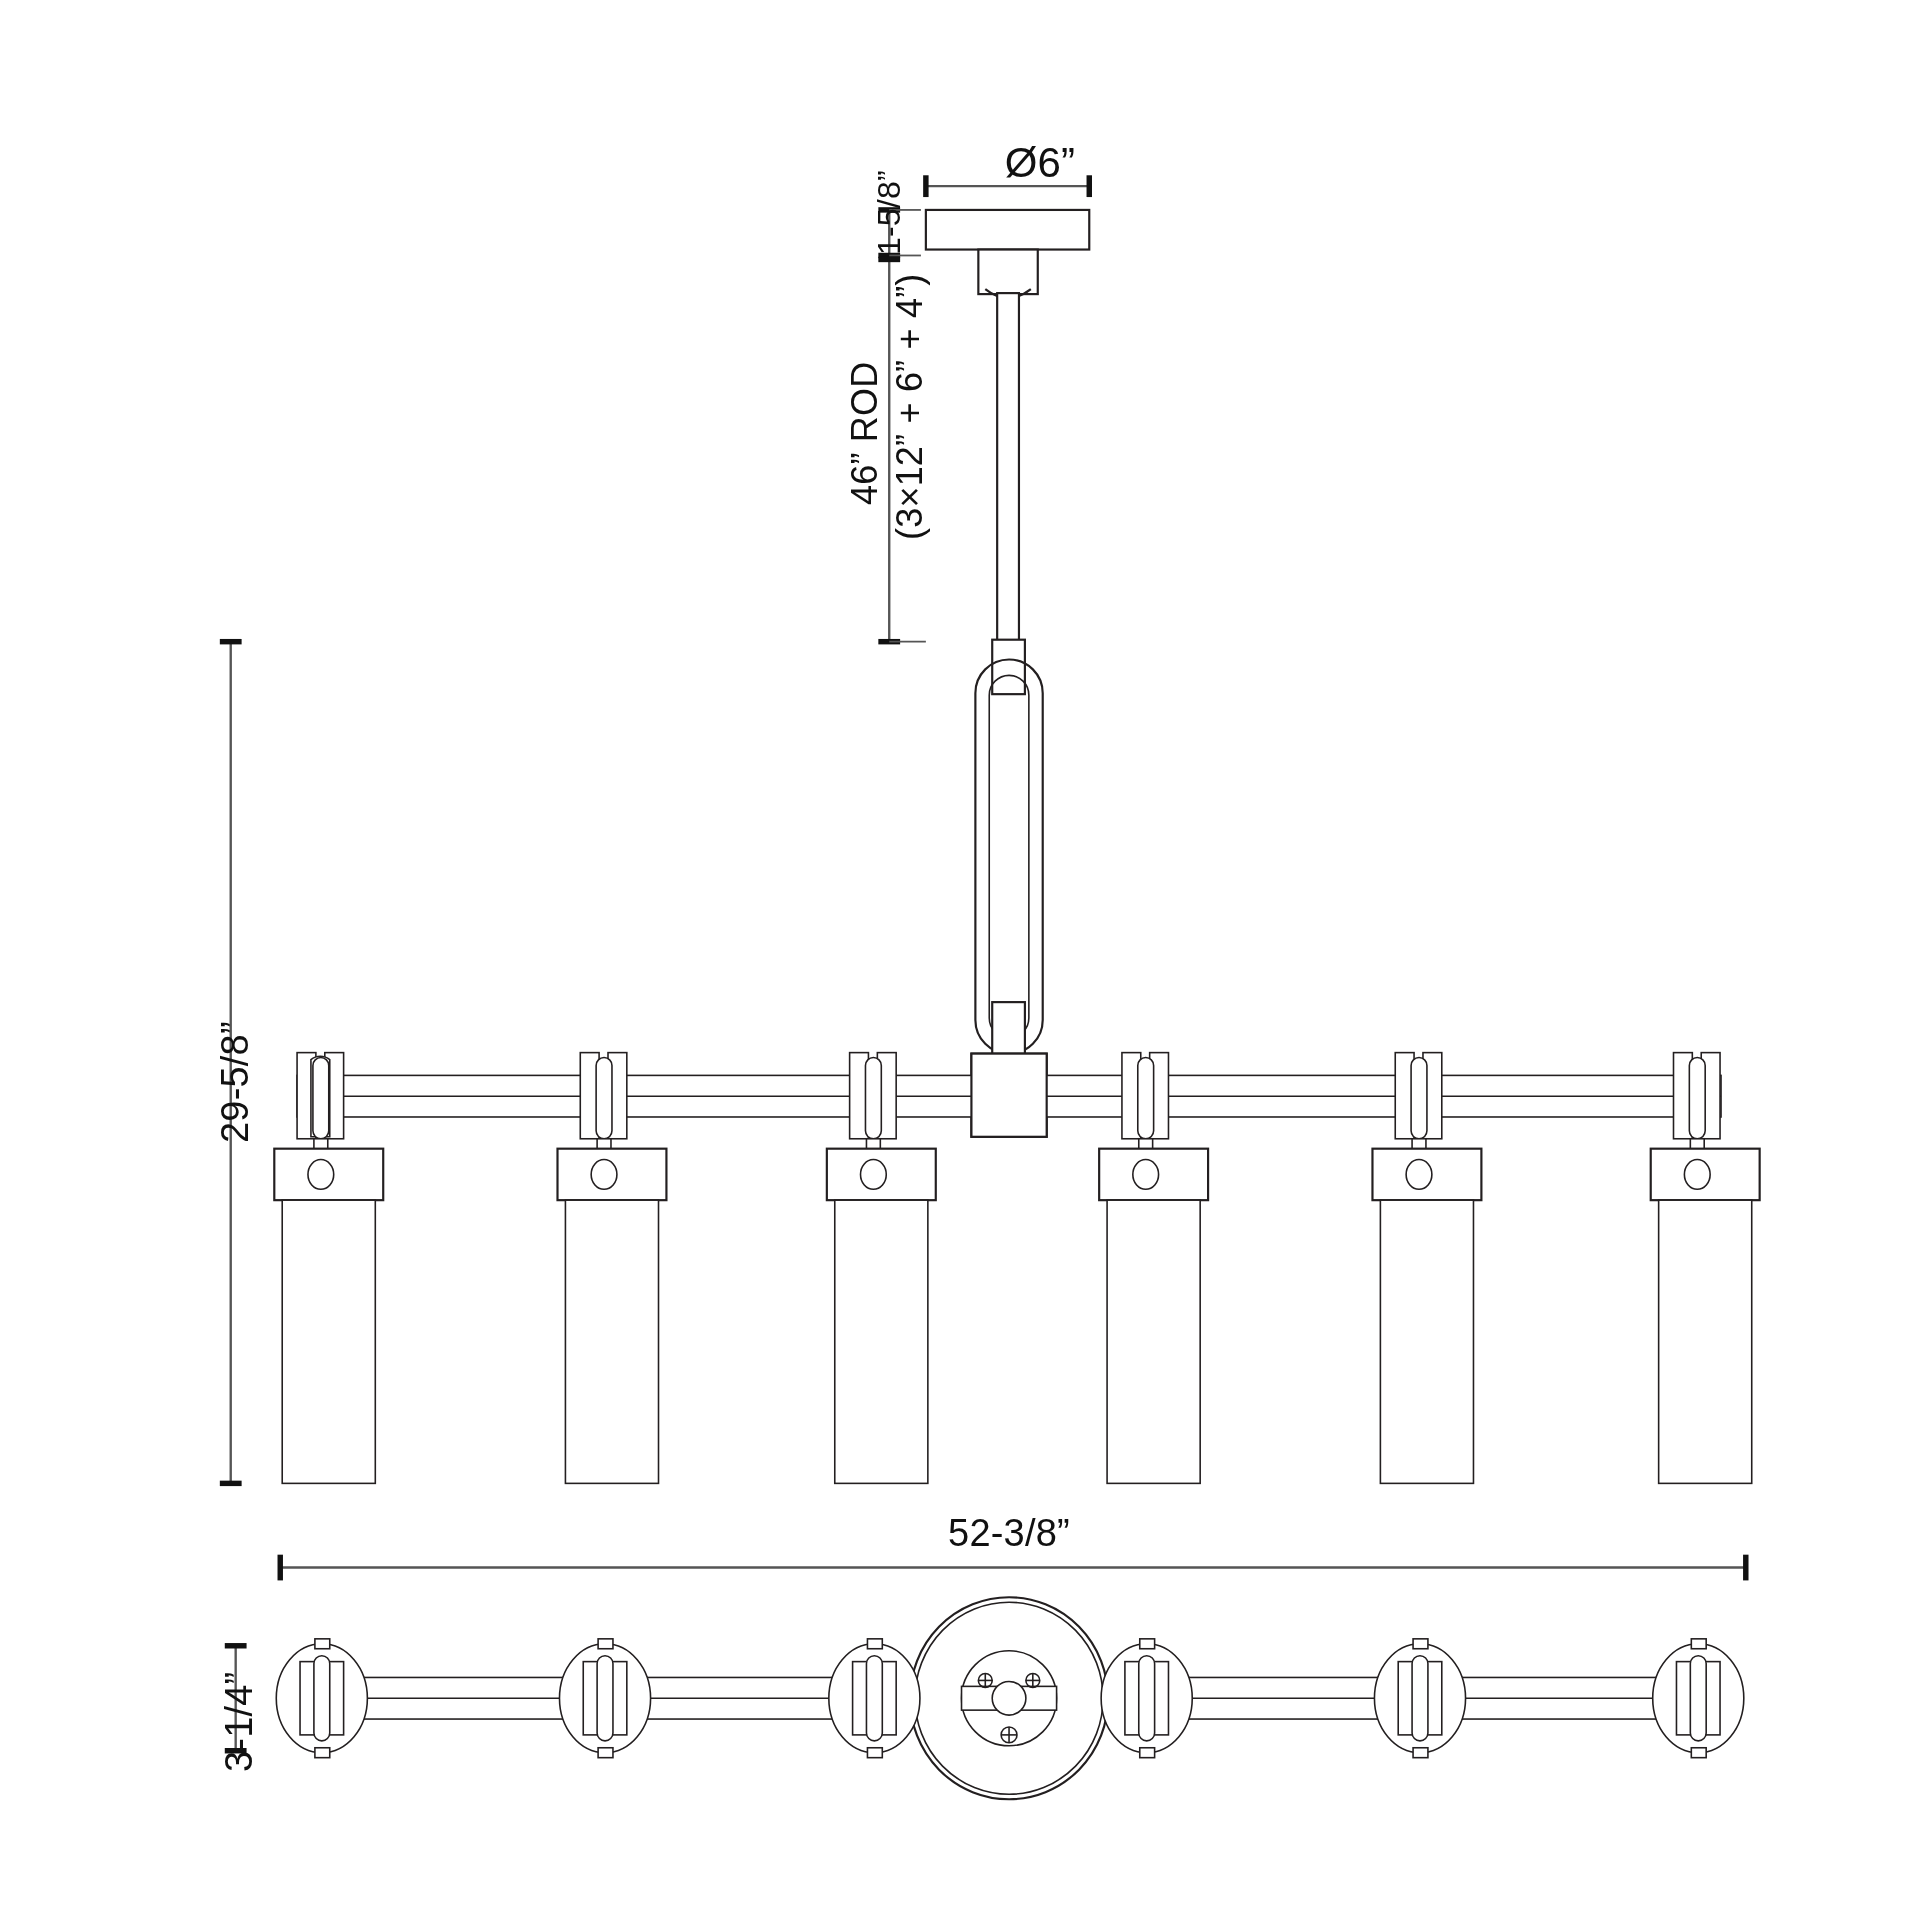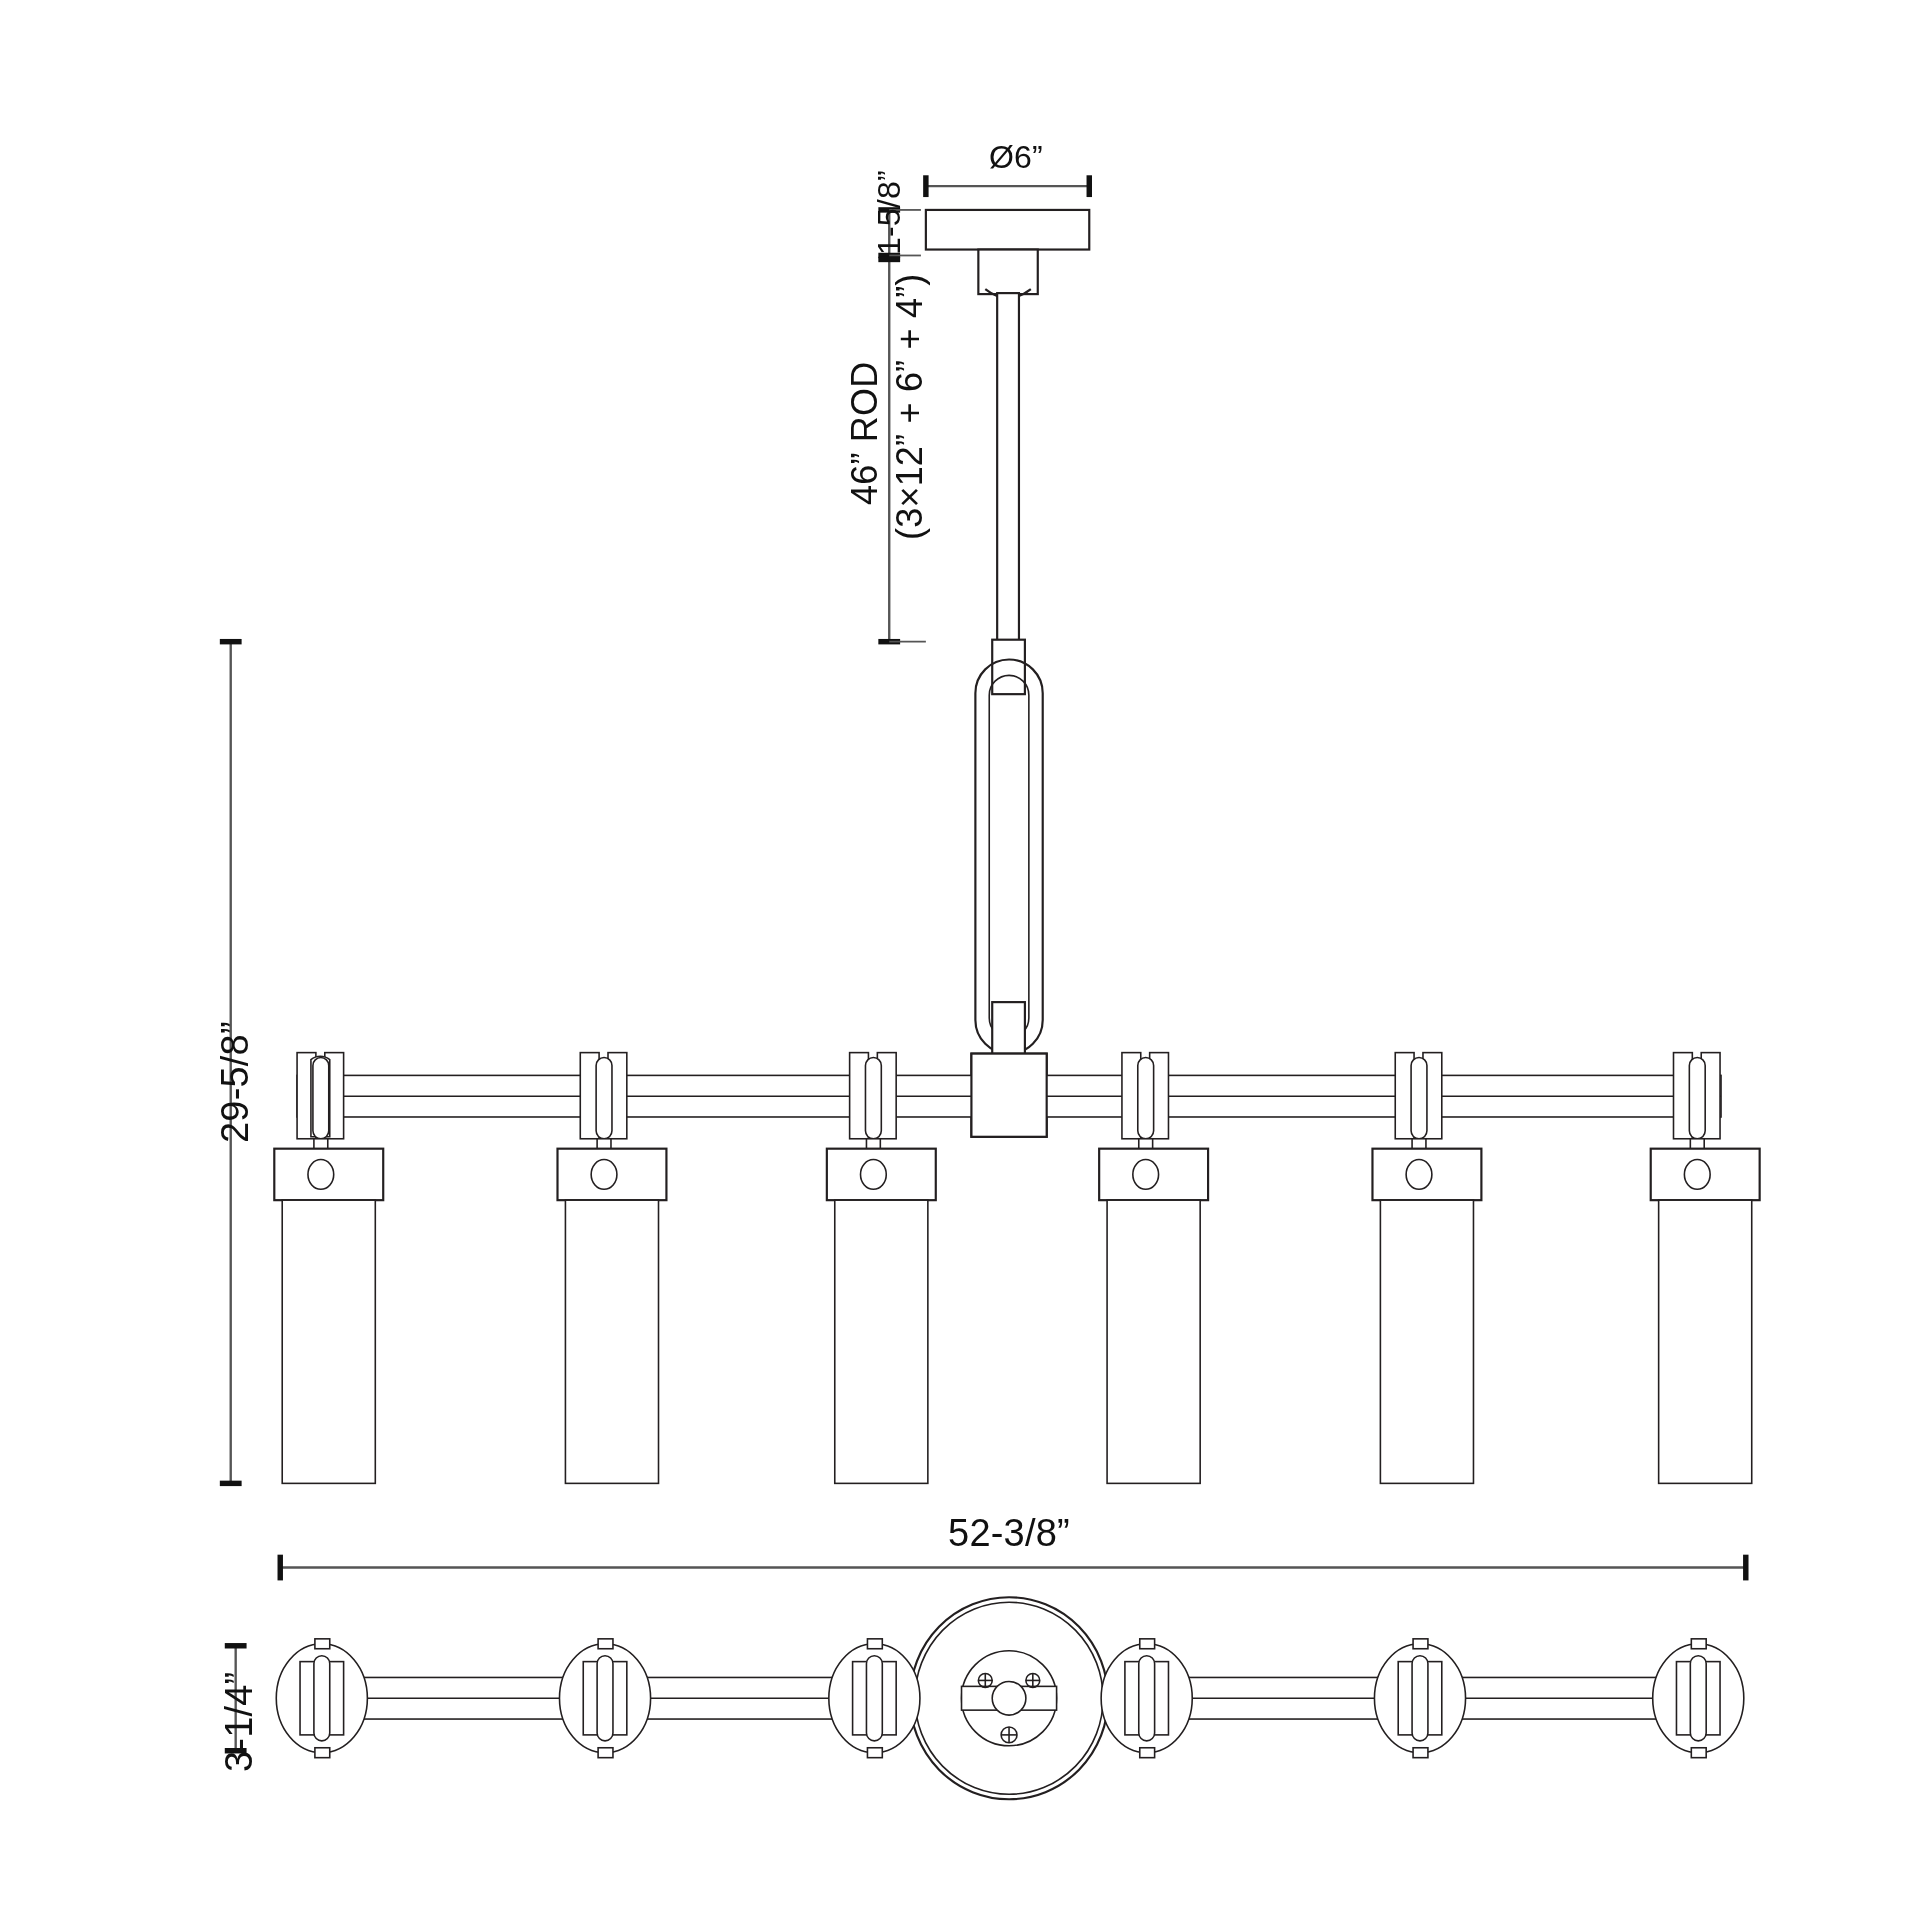--- a/index.html
+++ b/index.html
@@ -282,21 +282,21 @@
         <ellipse class="fillwT" cx="1715" cy="1715" rx="46" ry="55"></ellipse>
         <rect class="fillwT" x="1693" y="1678" width="17" height="74"></rect>
         <rect class="fillwT" x="1720" y="1678" width="17" height="74"></rect>
         <rect class="fillwT" x="1707" y="1672" width="16" height="86" rx="8"></rect>
         <rect class="fillwT" x="1708" y="1655" width="15" height="10"></rect>
         <rect class="fillwT" x="1708" y="1765" width="15" height="10"></rect>
       </g>
     </g>
   </svg>
 
-  <div class="dim-text" style="left:1016px; top:139px; transform:translateX(-50%); font-size:32px;">Ø6”</div>
+  <div class="dim-text" style="left:1040px; top:139px; transform:translateX(-50%); font-size:42px;">Ø6”</div>
 
   <div class="dim-text rot90" style="left:871px; top:255px; font-size:32px;">1-5/8”</div>
 
   <div class="dim-text rot90" style="left:844px; top:505px; font-size:36px;">46” ROD</div>
 
   <div class="dim-text rot90" style="left:889px; top:540px; font-size:36px;">(3×12” + 6” + 4”)</div>
 
   <div class="dim-text rot90" style="left:214px; top:1143px; font-size:38px;">29-5/8”</div>
 
   <div class="dim-text" style="left:1009px; top:1512px; transform:translateX(-50%); font-size:38px;text-align:right;">52-3/8”</div>

